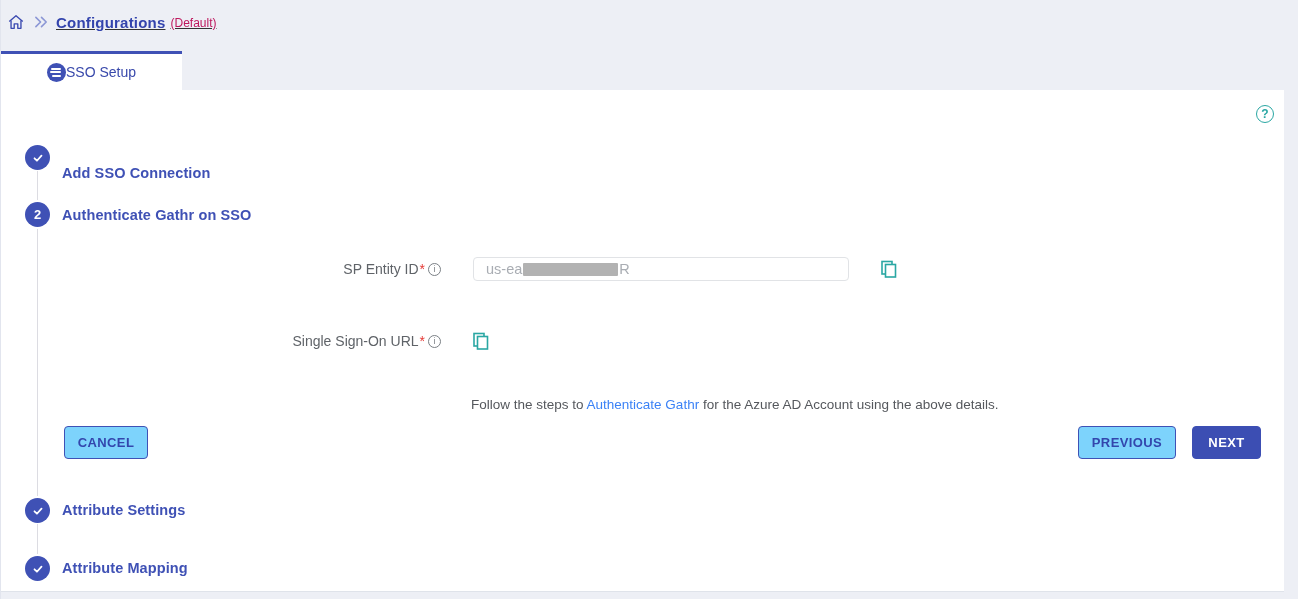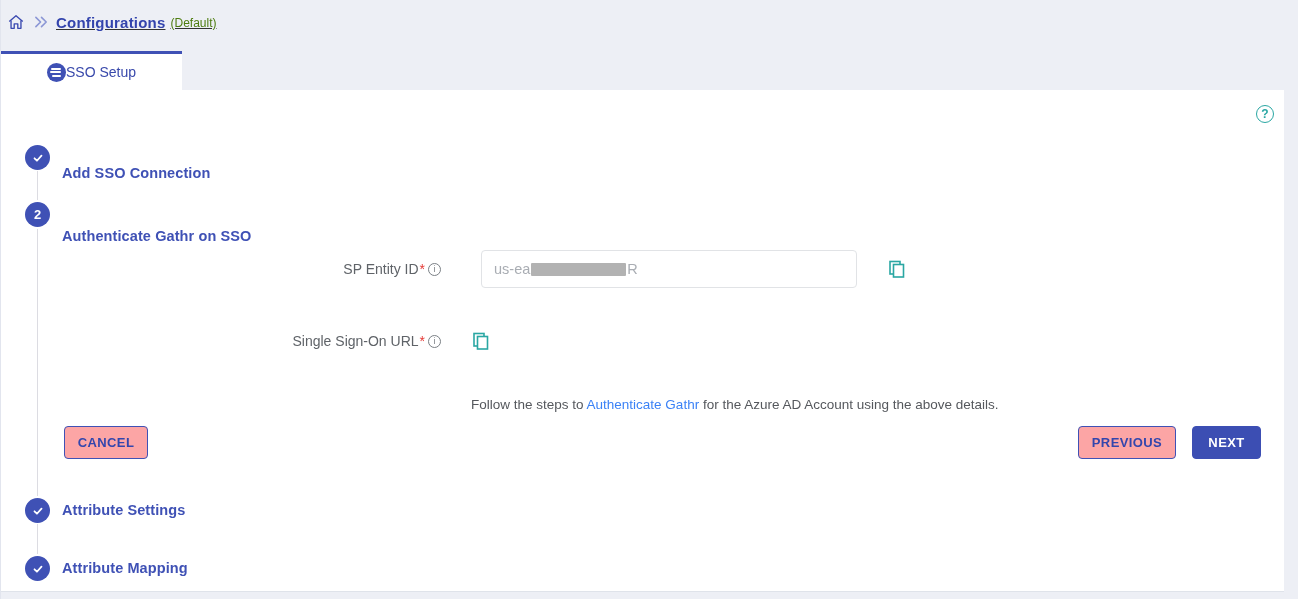--- a/index.html
+++ b/index.html
@@ -10,21 +10,21 @@
     position:relative;
     color:#333;
   }
   .page { position:absolute; inset:0; border-left:1px solid #e2e5ee; }
 
   
   .breadcrumb { position:absolute; top:0; left:0; height:44px; display:flex; align-items:center; padding-left:5px;text-decoration:underline; }
   .home-btn { width:20px; height:20px; display:flex; align-items:center; justify-content:center; cursor:pointer; }
   .crumb-sep { margin:0 7px 0 8px; display:flex; align-items:center; }
   .crumb-title { font-size:15px; font-weight:700; color:#3344ad; letter-spacing:.2px; }
-  .crumb-suffix { font-size:12px; color:#4d7c0f; margin-left:5px; padding-top:2px; }
+  .crumb-suffix { font-size:12px; color:#be185d; margin-left:5px; padding-top:2px; }
 
   
   .tab {
     position:absolute; top:51px; left:0; width:181px; height:39px;
     background:#fff; border-top:3px solid #3f51b5;
     display:flex; align-items:center; justify-content:center; cursor:pointer;
   }
   .tab-icon { width:19px; height:19px; border-radius:50%; background:#3f51b5; position:relative; flex:0 0 auto; }
   .tab-icon span { position:absolute; left:4px; height:2px; background:#fff; border-radius:1px; }
   .tab-icon span:nth-child(1){ top:5px;  width:10px; }
@@ -64,38 +64,38 @@
     width:440px; text-align:right; font-size:14px; color:#5f6368;
     display:flex; align-items:center; justify-content:flex-end;
   }
   .req { color:#e53935; margin:0 1px 0 1px; }
   .info-ic {
     width:13px; height:13px; border:1px solid #7a7f85; border-radius:50%;
     font-size:9px; color:#7a7f85; display:inline-flex; align-items:center; justify-content:center;
     margin-left:2px; font-style:normal; line-height:1;
   }
   .fin {
-    margin-left:40px; width:376px; height:38px; border:1px solid #e1e3e6; border-radius:4px;
+    margin-left:32px; width:376px; height:24px; border:1px solid #e1e3e6; border-radius:4px;
     background:#fff; display:flex; align-items:center; padding:0 12px;
     font-size:14.5px; color:#a9adb3; white-space:nowrap; overflow:hidden;
   }
   .redact { display:inline-block; height:13px; background:#b2b2b2; border-radius:1px; margin:0 1px; }
   .copy-btn { margin-left:30px; width:20px; height:20px; cursor:pointer; }
 
   
   .helper { position:absolute; left:470px; top:307px; font-size:13.5px; color:#55585d; }
   .helper a { color:#3b82f6; text-decoration:none; cursor:pointer; }
 
   
   .btn {
     position:absolute; top:336px; height:33px; border-radius:4px;
     font-family:inherit; font-size:13px; font-weight:700; letter-spacing:.4px;
     display:flex; align-items:center; justify-content:center; cursor:pointer;
   }
-  .btn-outline { background:#fca5a5; border:1px solid #3f51b5; color:#3346ad;text-align:center; }
+  .btn-outline { background:#7dd3fc; border:1px solid #3f51b5; color:#3346ad;text-align:center; }
   .btn-filled  { background:#3c4eb3; border:1px solid #3c4eb3; color:#fff; }
   .btn-cancel   { left:63px;  width:84px; }
   .btn-previous { left:1077px; width:98px; }
   .btn-next     { left:1191px; width:69px;text-align:center; }
 </style>
 </head>
 <body>
 
 <div class="page">
 
@@ -136,21 +136,21 @@
     <div class="step-circle" style="top:55px;">
       <svg width="14" height="14" viewBox="0 0 24 24">
           <path d="M6 12.5l4.2 4.2L18 8" stroke="#fff" stroke-width="3" fill="none" stroke-linecap="round" stroke-linejoin="round"></path>
         </svg>
     </div>
     <div class="step-label" style="top:75px;">Add SSO Connection</div>
 
     <div class="step-circle" style="top:112px;">
       <span class="step-num">2</span>
     </div>
-    <div class="step-label" style="top:117px;margin-top:21px;">Authenticate Gathr on SSO</div>
+    <div class="step-label" style="top:117px;">Authenticate Gathr on SSO</div>
 
     <div class="form-row" style="top:160px;">
       <div class="flabel">
         <span>SP Entity ID</span>
           <span class="req">*</span>
           <span class="info-ic">i</span>
       </div>
       <div class="fin">
         <span>us-ea</span>
           <span class="redact" style="width:95px;"></span>

